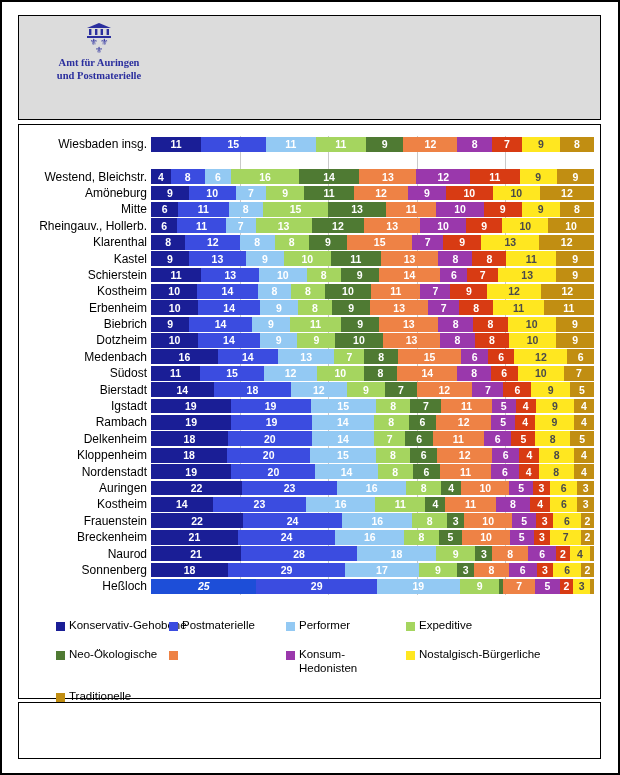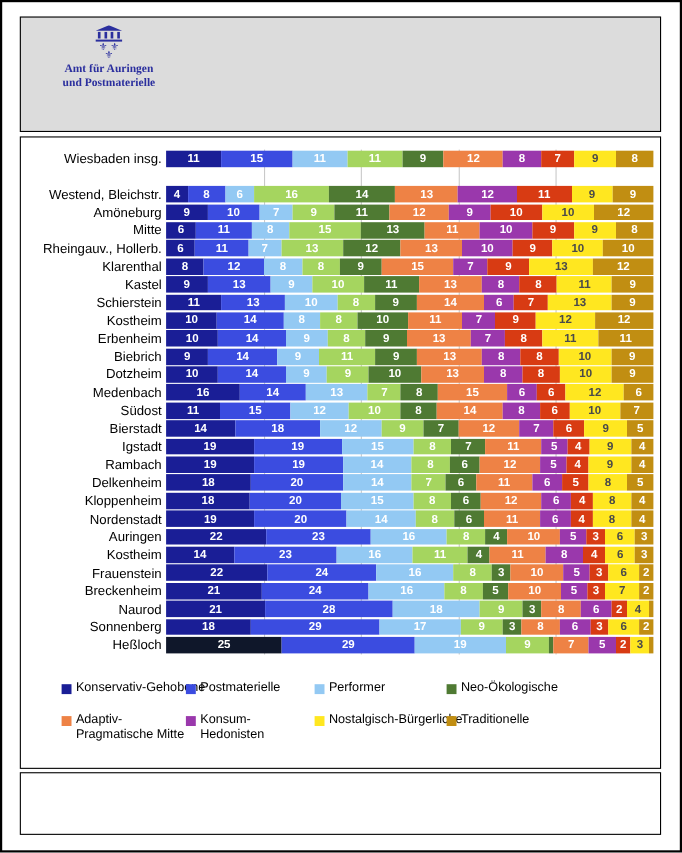--- a/index.html
+++ b/index.html
@@ -479,21 +479,21 @@
             <div class="seg" style="flex-grow: 8; background: rgb(238, 130, 69);">8</div>
             <div class="seg" style="flex-grow: 6; background: rgb(154, 56, 172);">6</div>
             <div class="seg" style="flex-grow: 3; background: rgb(216, 59, 19);">3</div>
             <div class="seg dark-label" style="flex-grow: 6; background: rgb(255, 231, 32);">6</div>
             <div class="seg" style="flex-grow: 2; background: rgb(193, 142, 18);">2</div>
           </div>
         </div>
         <div class="row">
           <div class="row-label">Heßloch</div>
           <div class="bar">
-            <div class="seg" style="flex-grow: 25; background: #0f172a;">25</div>
+            <div class="seg" style="flex-grow: 25; background: #1d4ed8; font-style: italic;">25</div>
             <div class="seg" style="flex-grow: 29; background: rgb(59, 76, 224);">29</div>
             <div class="seg" style="flex-grow: 19; background: rgb(147, 201, 243);">19</div>
             <div class="seg" style="flex-grow: 9; background: rgb(165, 213, 95);">9</div>
             <div class="seg" style="flex-grow: 1; background: rgb(79, 122, 51);"></div>
             <div class="seg" style="flex-grow: 7; background: rgb(238, 130, 69);">7</div>
             <div class="seg" style="flex-grow: 5; background: rgb(154, 56, 172);">5</div>
             <div class="seg" style="flex-grow: 2; background: rgb(216, 59, 19);">2</div>
             <div class="seg dark-label" style="flex-grow: 3; background: rgb(255, 231, 32);">3</div>
             <div class="seg" style="flex-grow: 1; background: rgb(193, 142, 18);"></div>
           </div>
@@ -507,26 +507,29 @@
       </div>
       <div class="legend-item">
         <span class="sw" style="background: rgb(59, 76, 224);"></span>
         <span class="lbl">Postmaterielle</span>
       </div>
       <div class="legend-item">
         <span class="sw" style="background: rgb(147, 201, 243);"></span>
         <span class="lbl">Performer</span>
       </div>
       <div class="legend-item">
+        <span class="sw" style="background: rgb(165, 213, 95);"></span>
+        <span class="lbl">Expeditive</span>
+      </div>
+      <div class="legend-item">
         <span class="sw" style="background: rgb(79, 122, 51);"></span>
         <span class="lbl">Neo-Ökologische</span>
       </div>
       <div class="legend-item wrap w-mitte">
         <span class="sw" style="background: rgb(238, 130, 69);"></span>
-        <span class="lbl">Adaptiv-Pragmatische Mitte</span>
       </div>
       <div class="legend-item wrap w-konsum">
         <span class="sw" style="background: rgb(154, 56, 172);"></span>
         <span class="lbl">Konsum-Hedonisten</span>
       </div>
       <div class="legend-item">
         <span class="sw" style="background: rgb(255, 231, 32);"></span>
         <span class="lbl">Nostalgisch-Bürgerliche</span>
       </div>
       <div class="legend-item">

